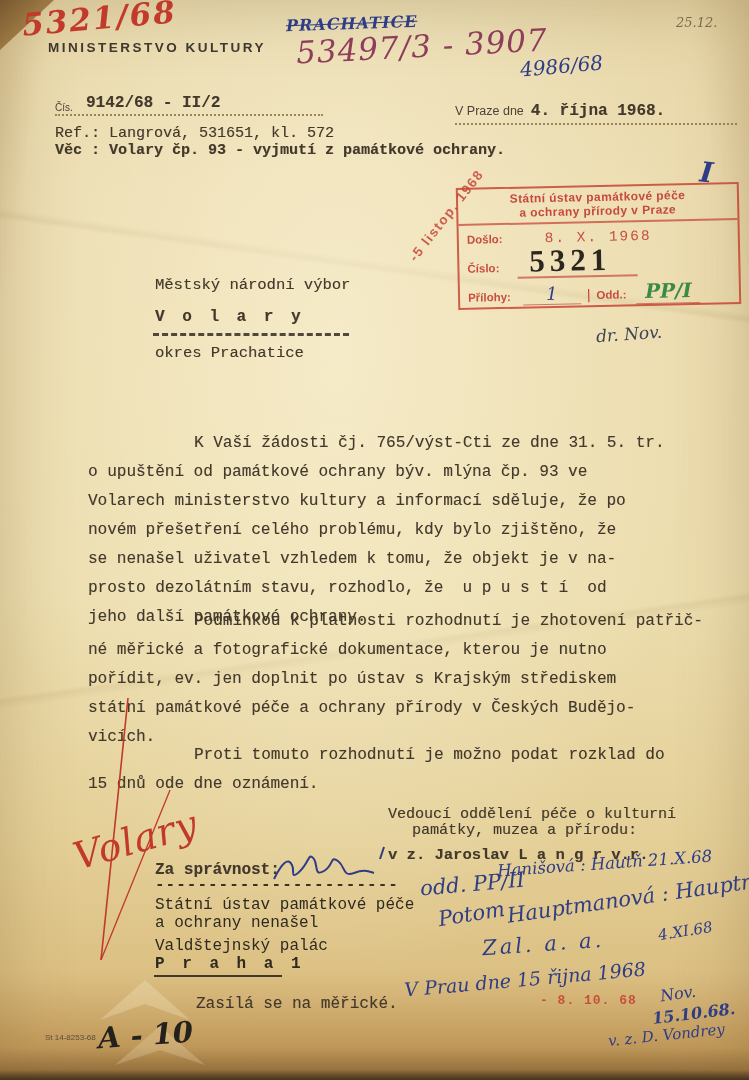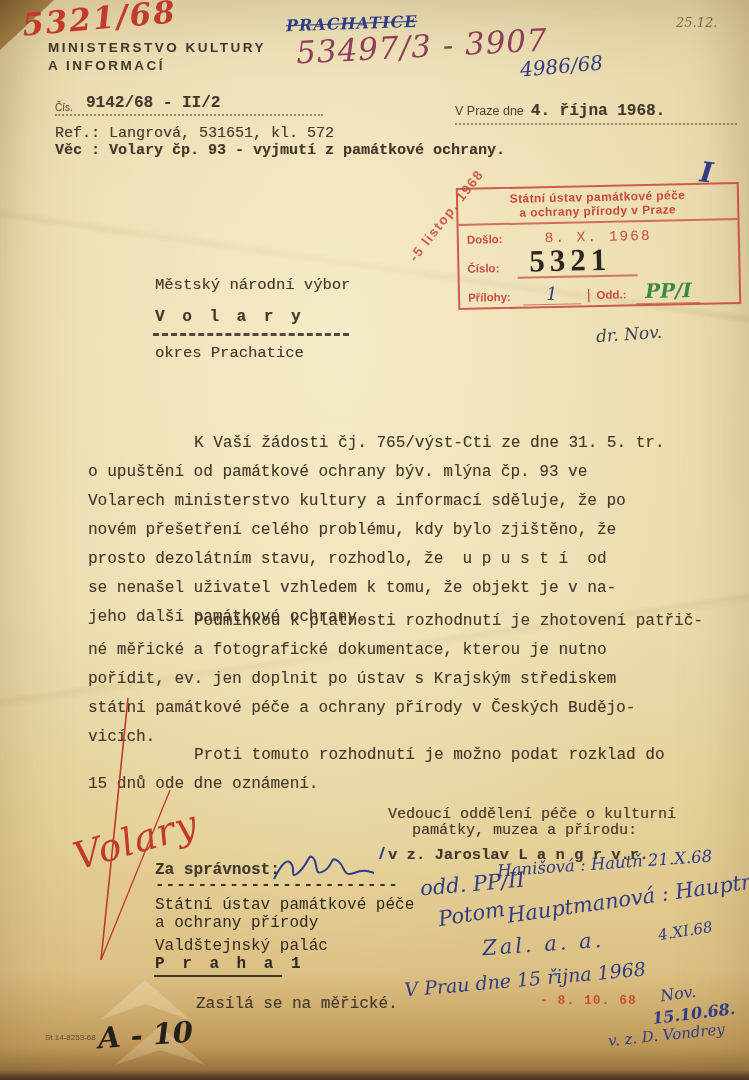--- a/index.html
+++ b/index.html
@@ -51,21 +51,20 @@
   <div class="abs bottomedge"></div>
   <svg class="abs chevrons" width="150" height="110" viewBox="0 0 150 110">
     <path d="M10 60 L55 20 L100 60 L55 44 Z" fill="rgba(248,238,205,.55)"></path>
     <path d="M25 105 L70 66 L115 105 L70 90 Z" fill="rgba(248,238,205,.45)"></path>
   </svg>
 
   <div class="abs hw" style="left:22px;top:0px;font-size:31px;color:#c23a2c;transform:rotate(-5deg);letter-spacing:2px;font-weight:bold;">5321/68</div>
 
   <div class="abs" style="left:48px;top:40px;width:286px;text-align:left;color:#3f382e;">
     <div style="font-size:13.5px;font-weight:bold;letter-spacing:2.5px;">MINISTERSTVO KULTURY</div>
-    <div style="font-size:13.5px;font-weight:bold;letter-spacing:2.5px;margin-top:3px;">A INFORMACÍ</div>
   </div>
 
   <div class="abs hw blue" style="left:286px;top:14px;font-size:16px;font-weight:bold;text-decoration:line-through;transform:rotate(-2deg);letter-spacing:1px;">PRACHATICE</div>
   <div class="abs hw" style="left:296px;top:28px;font-size:31px;color:#8e3d5a;transform:rotate(-3deg);letter-spacing:1px;">53497/3 - 3907</div>
   <div class="abs hw blue" style="left:520px;top:54px;font-size:20px;transform:rotate(-5deg);">4986/68</div>
   <div class="abs hw" style="left:676px;top:15px;font-size:13px;color:#7c6b4c;">25.12.</div>
 
   <div class="abs" style="left:55px;top:102px;font-size:10px;color:#4c4336;">Čís.</div>
   <div class="abs typed" style="left:86px;top:94px;font-size:16px;font-weight:bold;">9142/68 - II/2</div>
   <div class="abs dotline" style="left:55px;top:114px;width:268px;"></div>
@@ -109,22 +108,22 @@
   <div class="abs typed" style="left:155px;top:276px;font-size:15.5px;">Městský národní výbor</div>
   <div class="abs typed" style="left:155px;top:308px;font-size:16px;font-weight:bold;letter-spacing:4px;">V o l a r y</div>
   <div class="abs" style="left:153px;top:333px;width:196px;height:0;border-bottom:3px dashed rgba(50,44,34,.85);"></div>
   <div class="abs typed" style="left:155px;top:344px;font-size:15.5px;">okres Prachatice</div>
 
   <div class="abs typed" style="left:88px;top:429px;font-size:16px;line-height:29px;">
     <div class="body-line" style="padding-left:106px;">K Vaší žádosti čj. 765/výst-Cti ze dne 31. 5. tr.</div>
     <div class="body-line">o upuštění od památkové ochrany býv. mlýna čp. 93 ve</div>
     <div class="body-line">Volarech ministerstvo kultury a informací sděluje, že po</div>
     <div class="body-line">novém přešetření celého problému, kdy bylo zjištěno, že</div>
+    <div class="body-line">se nenašel uživatel vzhledem k tomu, že objekt je v na-</div>
     <div class="body-line">prosto dezolátním stavu, rozhodlo, že  u p u s t í  od</div>
-    <div class="body-line">se nenašel uživatel vzhledem k tomu, že objekt je v na-</div>
     <div class="body-line">jeho další památkové ochrany.</div>
   </div>
 
   <div class="abs typed" style="left:88px;top:607px;font-size:16px;line-height:29px;">
     <div class="body-line" style="padding-left:106px;">Podmínkou k platnosti rozhodnutí je zhotovení patřič-</div>
     <div class="body-line">né měřické a fotografické dokumentace, kterou je nutno</div>
     <div class="body-line">pořídit, ev. jen doplnit po ústav s Krajským střediskem</div>
     <div class="body-line">státní památkové péče a ochrany přírody v Českých Budějo-</div>
     <div class="body-line">vicích.</div>
   </div>
@@ -156,21 +155,21 @@
   <div class="abs hw blue" style="left:652px;top:1004px;font-size:16px;font-weight:bold;transform:rotate(-7deg);">15.10.68.</div>
   <div class="abs hw blue" style="left:608px;top:1026px;font-size:15px;transform:rotate(-6deg);white-space:nowrap;">v. z. D. Vondrey</div>
 
   <div class="abs typed" style="left:155px;top:861px;font-size:16px;font-weight:bold;">Za správnost:</div>
   <svg class="abs" style="left:268px;top:843px;" width="130" height="46" viewBox="0 0 130 46">
     <path d="M6 36 C14 20 20 14 24 22 C27 28 22 36 30 30 C42 20 40 8 46 16 C50 22 46 34 56 28 C66 22 62 12 70 18 C78 24 74 34 86 30 C96 26 100 28 106 30" fill="none" stroke="#2e3d85" stroke-width="2"></path>
     <line x1="116" y1="4" x2="112" y2="16" stroke="#2e3d85" stroke-width="2"></line>
   </svg>
   <div class="abs mono" style="left:155px;top:876px;font-size:16px;font-weight:bold;color:#3a3226;letter-spacing:1px;">-----------------------</div>
   <div class="abs mono" style="left:155px;top:896px;font-size:16px;color:#2f2a21;">Státní ústav památkové péče</div>
-  <div class="abs mono" style="left:155px;top:914px;font-size:16px;color:#2f2a21;">a ochrany přírody</div>
+  <div class="abs mono" style="left:155px;top:914px;font-size:16px;color:#2f2a21;">a ochrany nenašel</div>
   <div class="abs mono" style="left:155px;top:937px;font-size:16px;color:#2f2a21;">Valdštejnský palác</div>
   <div class="abs mono" style="left:155px;top:955px;font-size:16px;font-weight:bold;letter-spacing:4px;color:#2f2a21;">P r a h a  1</div>
   <div class="abs" style="left:154px;top:975px;width:128px;height:0;border-bottom:2px solid rgba(47,42,33,.9);"></div>
 
   <div class="abs typed" style="left:196px;top:995px;font-size:16px;">Zasílá se na měřické.</div>
   <div class="abs" style="left:45px;top:1033px;font-size:8px;color:#5c4d36;">St 14-8253-68</div>
   <div class="abs hw" style="left:98px;top:1018px;font-size:29px;color:#24211c;transform:rotate(-4deg);font-weight:bold;">A - 10</div>
 
 </div>
 

